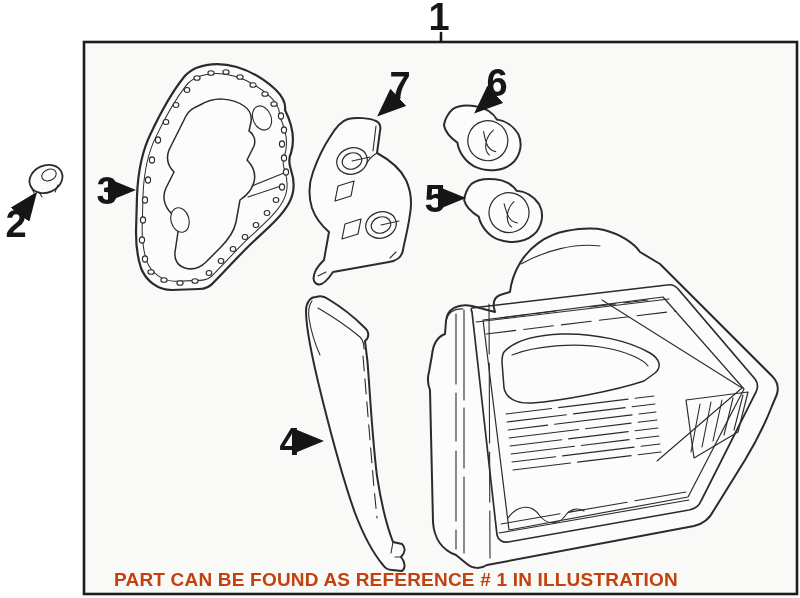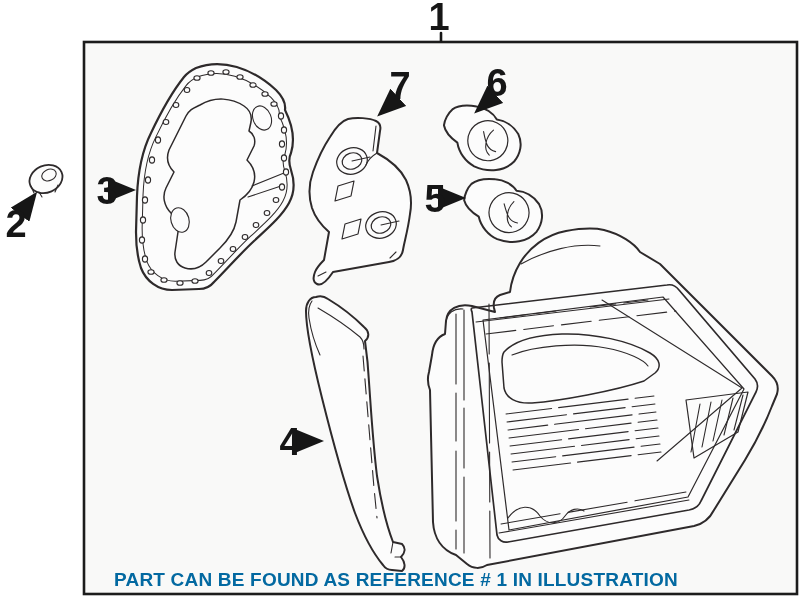--- a/index.html
+++ b/index.html
@@ -12,21 +12,21 @@
   }
   .stage svg{position:absolute;left:0;top:0;z-index:1;}
   .callout-num{
     font-family:"Liberation Sans",sans-serif;
     font-size:38px;font-weight:700;fill:#161616;
     text-anchor:middle;
   }
   .notice{
     position:absolute;left:114px;bottom:7px;z-index:2;
     font-size:19px;font-weight:700;letter-spacing:.2px;
-    color:#0369a1;white-space:nowrap;
+    color:#c2410c;white-space:nowrap;
   }
   .outline{fill:#fcfcfc;stroke:#2e2a2b;stroke-width:1.8;stroke-linejoin:round;stroke-linecap:round;}
   .detail{fill:none;stroke:#2e2a2b;stroke-width:1.2;stroke-linejoin:round;stroke-linecap:round;}
   .thin{fill:none;stroke:#2e2a2b;stroke-width:1.1;stroke-linecap:round;}
   .hole{fill:#fcfcfc;stroke:#2e2a2b;stroke-width:1.1;}
   .arrow{fill:none;stroke:#161616;stroke-width:2.6;stroke-linecap:round;}
 </style>
 </head>
 <body>
 

